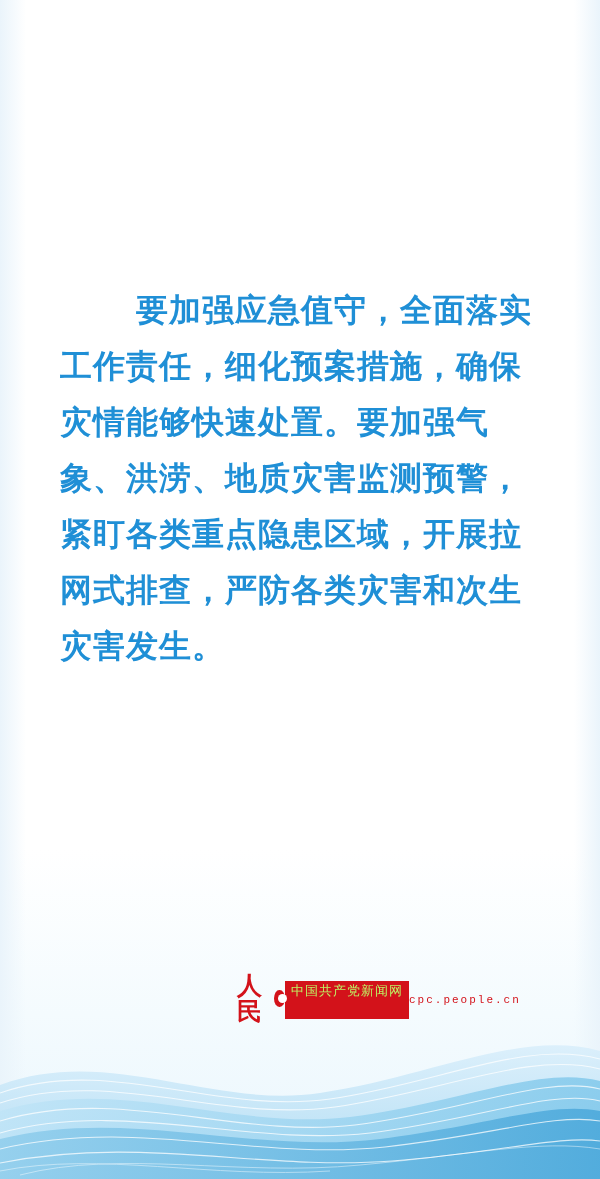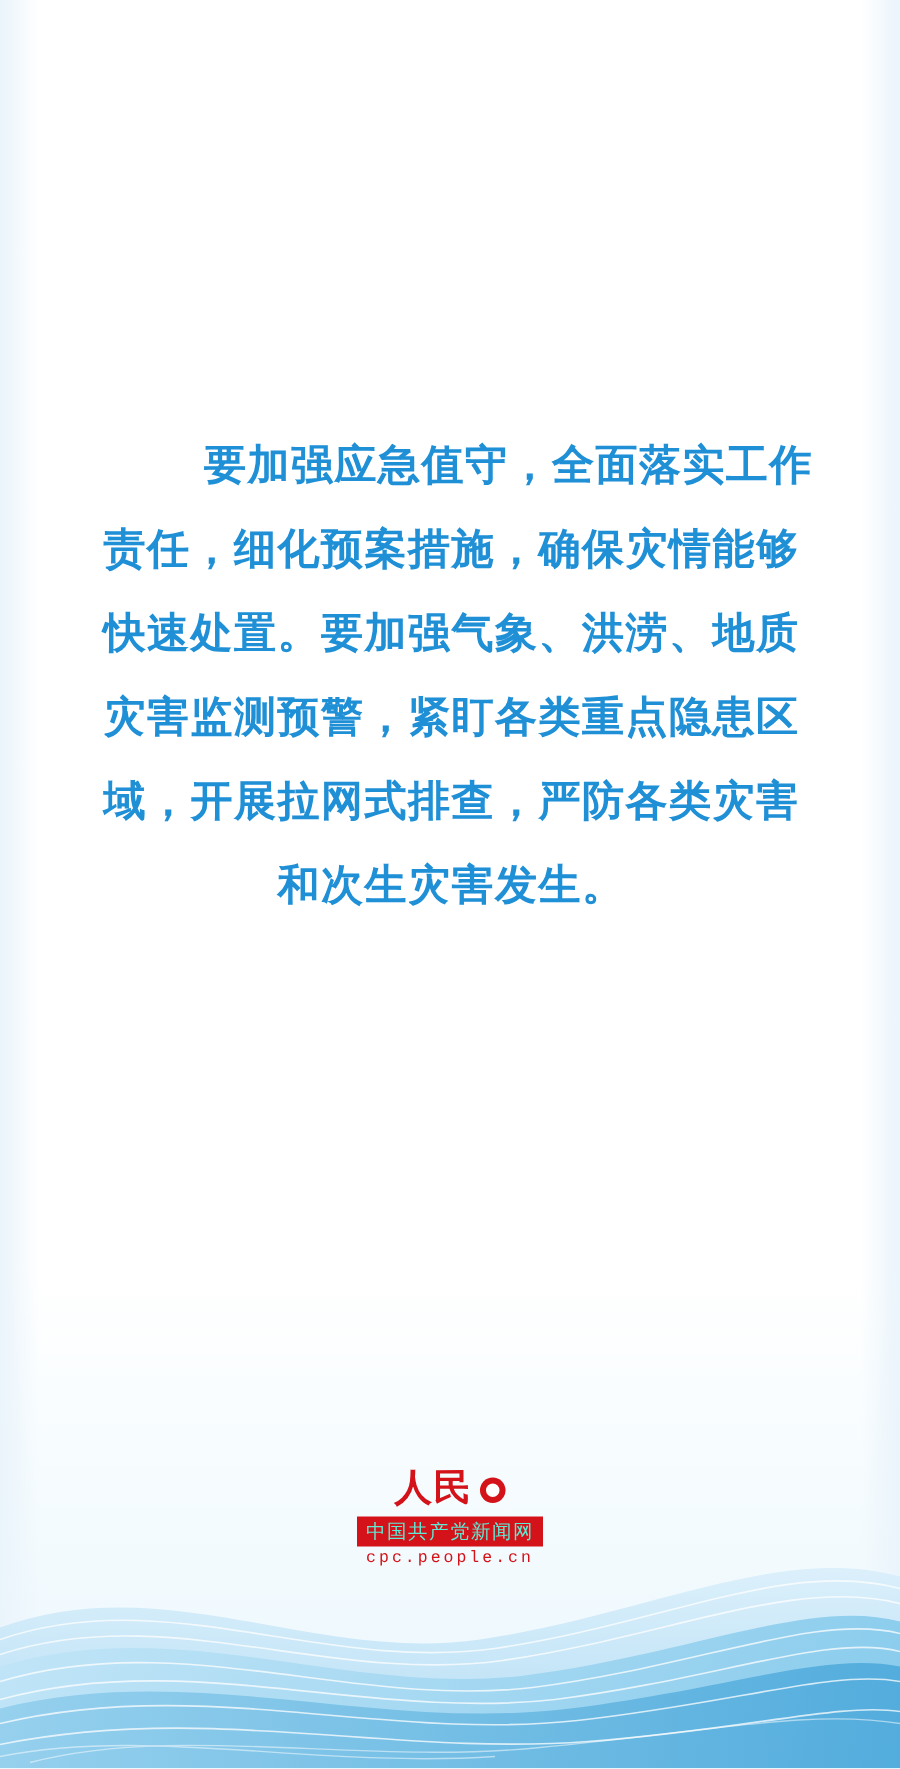--- a/index.html
+++ b/index.html
@@ -42,28 +42,27 @@
 
   .quote-block {
     position: absolute;
     left: 60px;
     top: 282px;
     width: 482px;
   }
 
   .quote-text {
     color: #1f8fd6;
-    font-size: 28px;
+    font-size: 32px;
     line-height: 56px;
     letter-spacing: 1px;
     font-weight: 700;
     text-indent: 76px;
     font-family: "Liberation Sans", sans-serif;
     white-space: pre-wrap;
-    text-align: center;
   }
 
   .attribution {
     position: absolute;
     left: 60px;
     top: 790px;
     width: 486px;
     color: #3a3a3a;
     font-size: 17px;
     line-height: 34px;
@@ -78,21 +77,21 @@
     top: 978px;
     width: 600px;
     display: flex;
     justify-content: center;
     align-items: center;
     gap: 18px;
   }
 
   .people-logo {
     display: flex;
-    flex-direction: column;
+    flex-direction: row;
     align-items: center;
     width: 126px;
   }
   .people-logo .cn-mark {
     display: flex;
     align-items: center;
     gap: 5px;
     height: 30px;
   }
   .people-logo .cn-mark .glyphs {
@@ -116,24 +115,24 @@
     left: 4px;
     top: 4px;
     width: 9px;
     height: 9px;
     border-radius: 50%;
     background: #ffffff;
   }
   .people-logo .red-bar {
     margin-top: 3px;
     background: #d3121a;
-    color: #5eead4;
+    color: #bef264;
     font-size: 13px;
     letter-spacing: 1px;
-    padding: 2px 6px 3px;
+    padding: 2px 6px 21px;
     line-height: 15px;
     font-family: "Liberation Sans", sans-serif;
     white-space: nowrap;
   }
   .people-logo .url {
     margin-top: 2px;
     color: #d3121a;
     font-size: 11px;
     letter-spacing: 2px;
     font-family: Liberation Mono, monospace;

